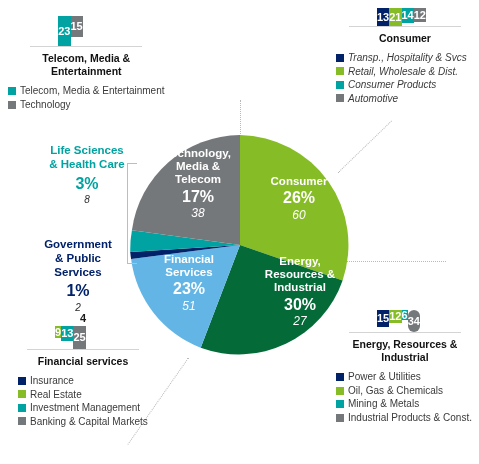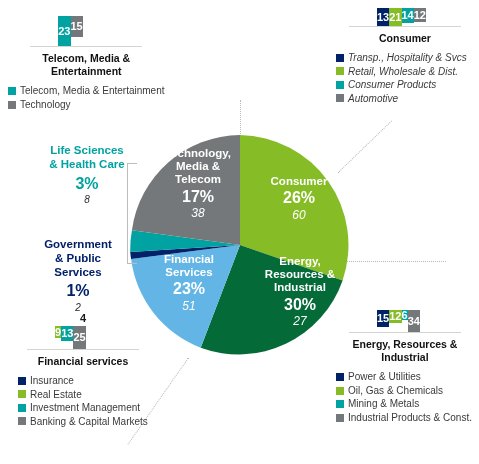--- a/index.html
+++ b/index.html
@@ -161,21 +161,21 @@
       </div>
     </div>
   </div>
 
   <div class="module" style="left:330px;top:310px;">
     <div class="bar-wrap">
       <div class="bar">
         <div class="seg" style="background:#012169;height:17px;">15</div>
         <div class="seg" style="background:#86BC25;height:13px;">12</div>
         <div class="seg" style="background:#00A3A1;height:10px;">6</div>
-        <div class="seg" style="background:#75787B;height:22px;">34</div>
+        <div class="seg" style="background:#75787B;height:22px;border-radius:8px;">34</div>
       </div>
       <div class="axis"></div>
       <div class="mod-title">
         <div>Energy, Resources &amp;</div>
         <div>Industrial</div>
       </div>
     </div>
     <div class="legend" style="margin-left:6px;">
       <div class="legend-row">
         <span class="swatch" style="background:#012169;"></span>

